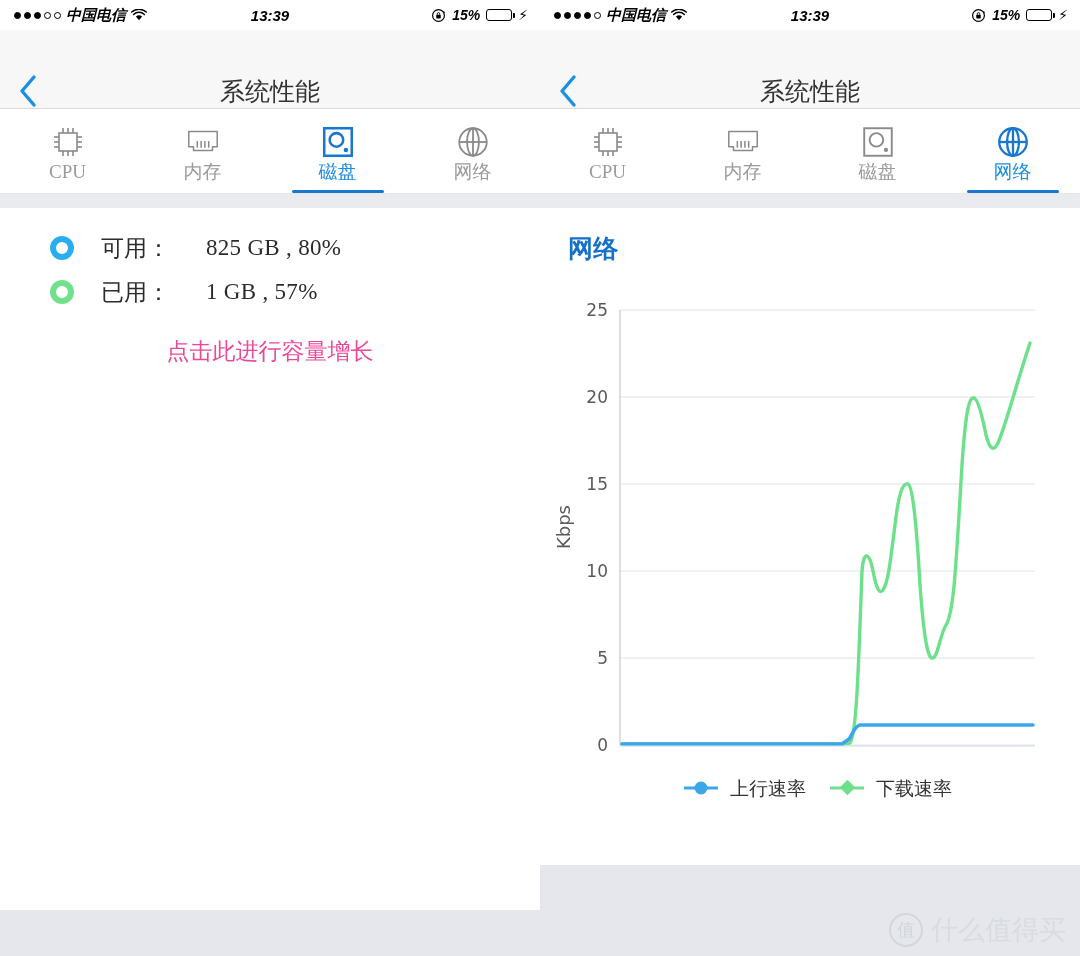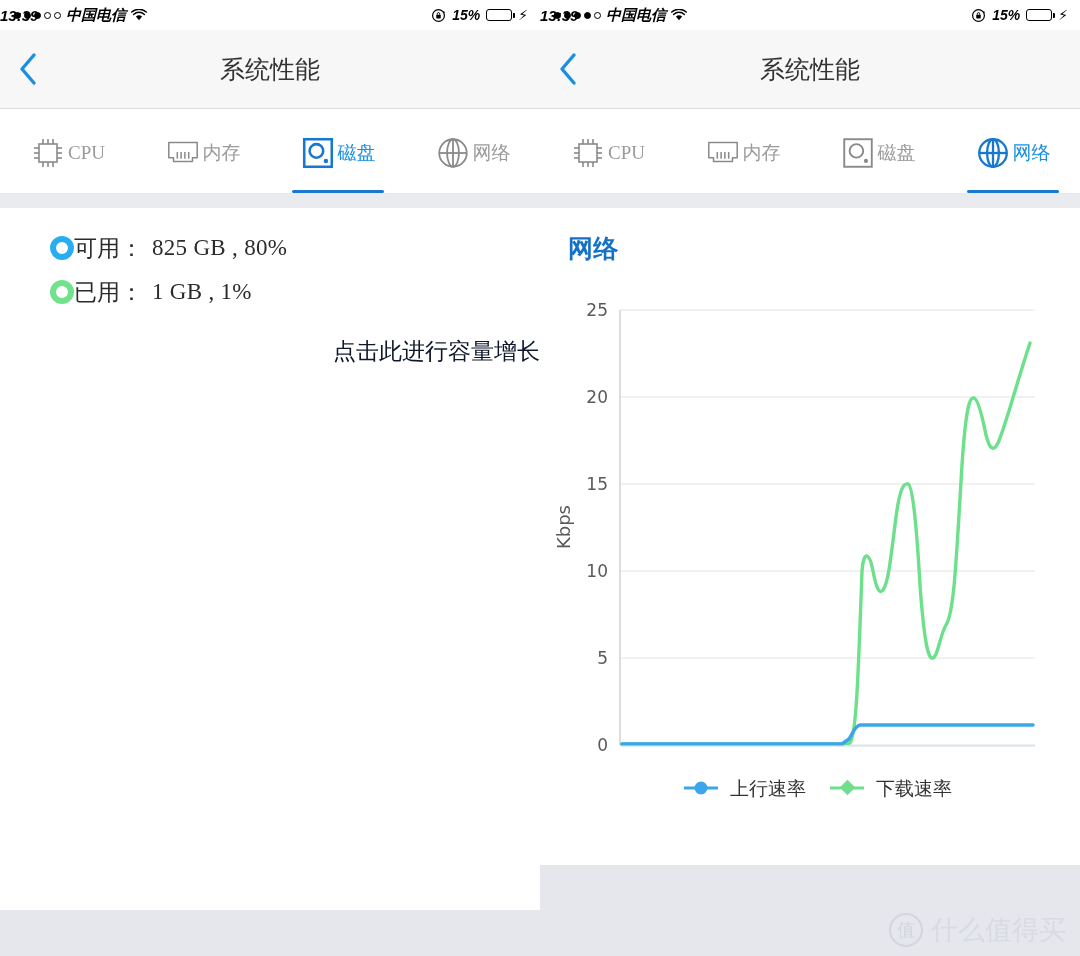--- a/index.html
+++ b/index.html
@@ -22,60 +22,60 @@
     position:relative;background:#fff;font-style:italic;
   }
   .sb-left{display:flex;align-items:center;gap:5px;padding-left:14px;}
   .dots{display:flex;align-items:center;gap:3px;}
   .dot{width:7px;height:7px;border-radius:50%;border:1px solid #000;box-sizing:border-box;}
   .dot.full{background:#000;}
   .carrier{font-size:15px;font-weight:bold;letter-spacing:0px;}
   .wifi{width:15px;height:12px;position:relative;display:inline-block;}
   .wifi svg{display:block;}
   .sb-center{
-    position:absolute;left:0;right:0;
+    position:absolute;left:0;right:0;text-align:center;
     font-size:15px;font-weight:bold;
   }
   .sb-right{
     margin-left:auto;display:flex;align-items:center;gap:6px;padding-right:12px;
   }
   .rotlock{width:15px;height:15px;}
   .batt-pct{font-size:14px;font-weight:bold;}
   .batt{
     width:26px;height:12px;border:1px solid #000;border-radius:3px;
     position:relative;box-sizing:border-box;padding:1px;
   }
   .batt-fill{height:100%;background:#F5C518;border-radius:1px;}
   .batt-cap{
     position:absolute;right:-4px;top:3px;width:2px;height:5px;background:#000;border-radius:0 1px 1px 0;
   }
   .bolt{font-size:14px;font-weight:bold;line-height:1;}
 
   
   .navbar{
     height:78px;background:#F7F7F7;border-bottom:1px solid #DCDCDC;
-    display:flex;align-items:center;position:relative;
+    display:flex;align-items:flex-end;position:relative;
   }
   .back{
     width:56px;display:flex;align-items:center;justify-content:center;
     cursor:pointer;
   }
   .back svg{display:block;}
   .navtitle{
     position:absolute;left:0;right:0;text-align:center;
     font-size:25px;color:#333;font-family:"DejaVu Sans","Liberation Sans",sans-serif;
   }
 
   
   .tabbar{
     height:84px;background:#ffffff;display:flex;align-items:stretch;
     border-bottom:1px solid #e8e8e8;
   }
   .tab{
-    flex:1;display:flex;align-items:center;justify-content:center;
+    flex:1;display:flex;flex-direction:column;align-items:center;justify-content:center;
     position:relative;cursor:pointer;gap:2px;padding-top:4px;
   }
   .tab .ticon{height:36px;display:flex;align-items:center;justify-content:center;}
   .tab .tlabel{
     font-size:19px;color:#9b9b9b;
     font-family:"Liberation Serif","DejaVu Serif",serif;
     line-height:1.1;
   }
   .tab.active .tlabel{color:#1b8fe0;}
   .tab .underline{
@@ -98,32 +98,32 @@
   .donut-wrap{position:relative;width:540px;height:460px;}
   .donut-wrap svg{display:block;}
   .lbl{
     font-family:"DejaVu Sans","Liberation Sans",sans-serif;
     font-size:21px;fill:#222;
   }
 
   
   .legend-list{padding:18px 0 0 50px;}
   .legend-row{
-    display:flex;align-items:center;gap:0;height:44px;
+    display:flex;align-items:center;gap:27px;height:44px;
     font-family:"Liberation Serif","DejaVu Serif",serif;
     font-size:23px;color:#2b2b2b;
   }
   .ring{width:24px;height:24px;border-radius:50%;box-sizing:border-box;}
   .ring.blue{border:6px solid #28AEF0;}
   .ring.green{border:6px solid #71E28B;}
   .lg-name{min-width:78px;}
   .lg-val{letter-spacing:0.3px;}
 
   .growlink{
-    text-align:right;font-size:23px;color:#0f172a;
+    text-align:center;font-size:23px;color:#ec4899;
     font-family:"DejaVu Sans","Liberation Sans",sans-serif;
     padding-top:22px;cursor:pointer;
   }
 
   .footer-bar{
     position:absolute;left:0;bottom:0;width:100%;background:#E5E7EC;
   }
 
   
   .chart-box{position:relative;width:540px;height:600px;text-decoration:underline;}
@@ -272,21 +272,21 @@
 
       <div class="legend-list">
         <div class="legend-row">
           <span class="ring blue"></span>
           <span class="lg-name">可用：</span>
           <span class="lg-val">825 GB , 80%</span>
         </div>
         <div class="legend-row">
           <span class="ring green"></span>
           <span class="lg-name">已用：</span>
-          <span class="lg-val">1 GB , 1%</span>
+          <span class="lg-val">1 GB , 57%</span>
         </div>
       </div>
 
       <div class="growlink">点击此进行容量增长</div>
     </div>
 
     <div class="footer-bar" style="height:46px;"></div>
   </div>
 
   <div class="phone right">

